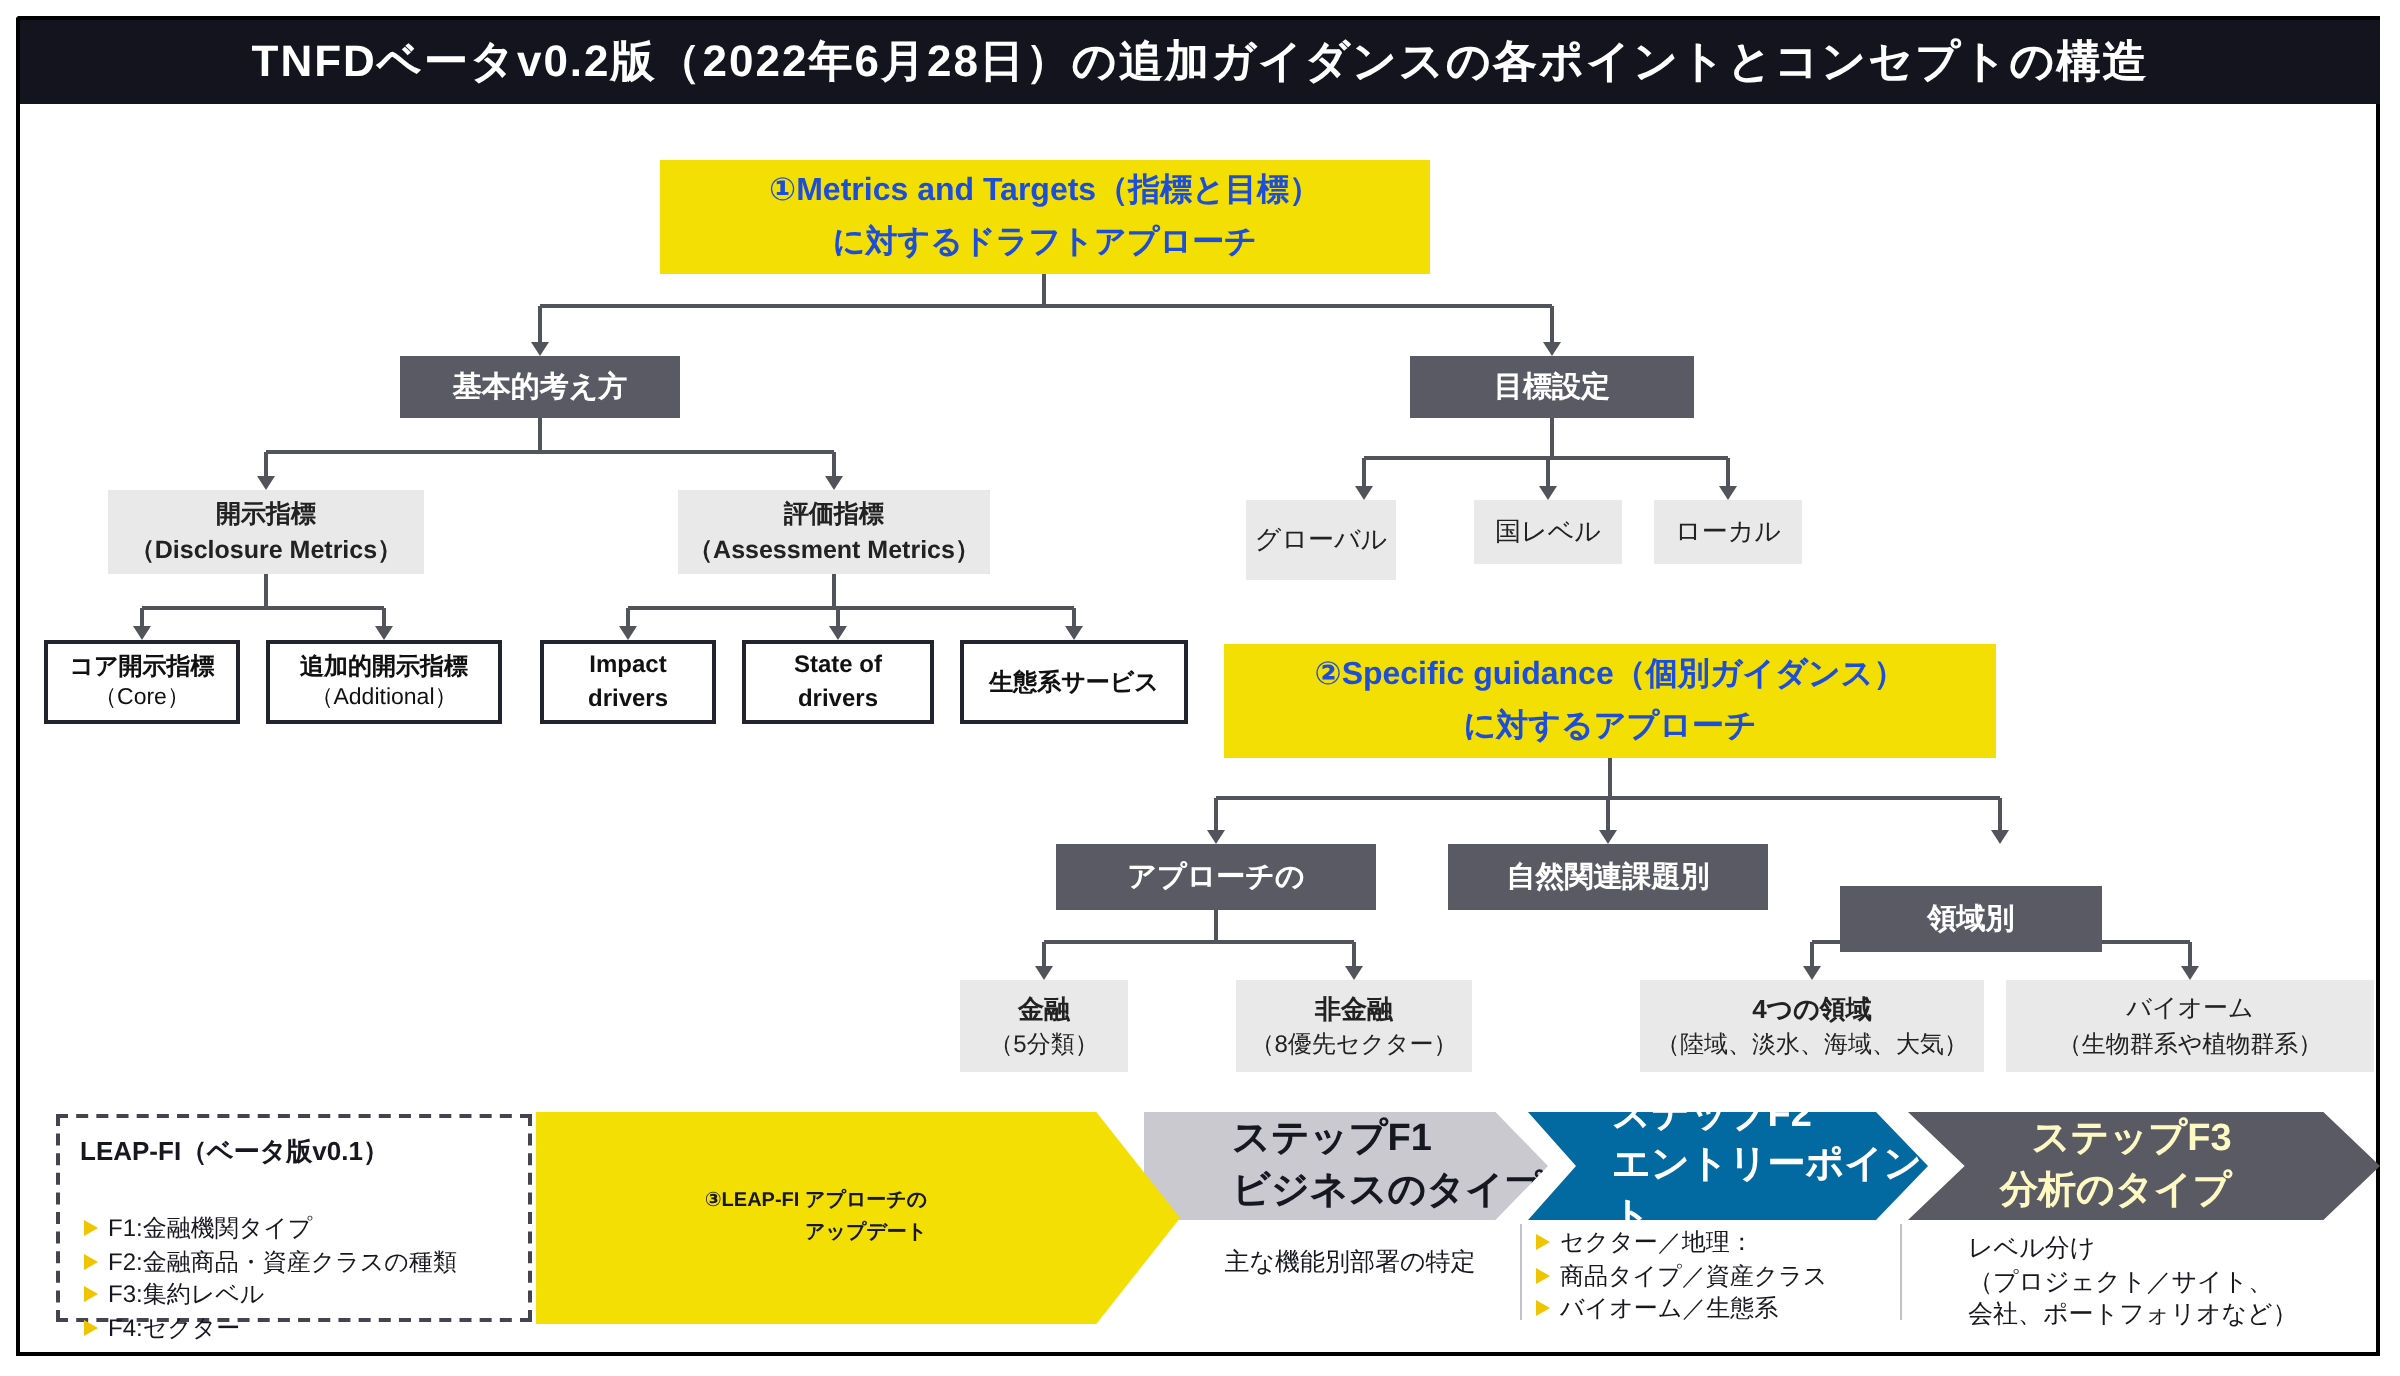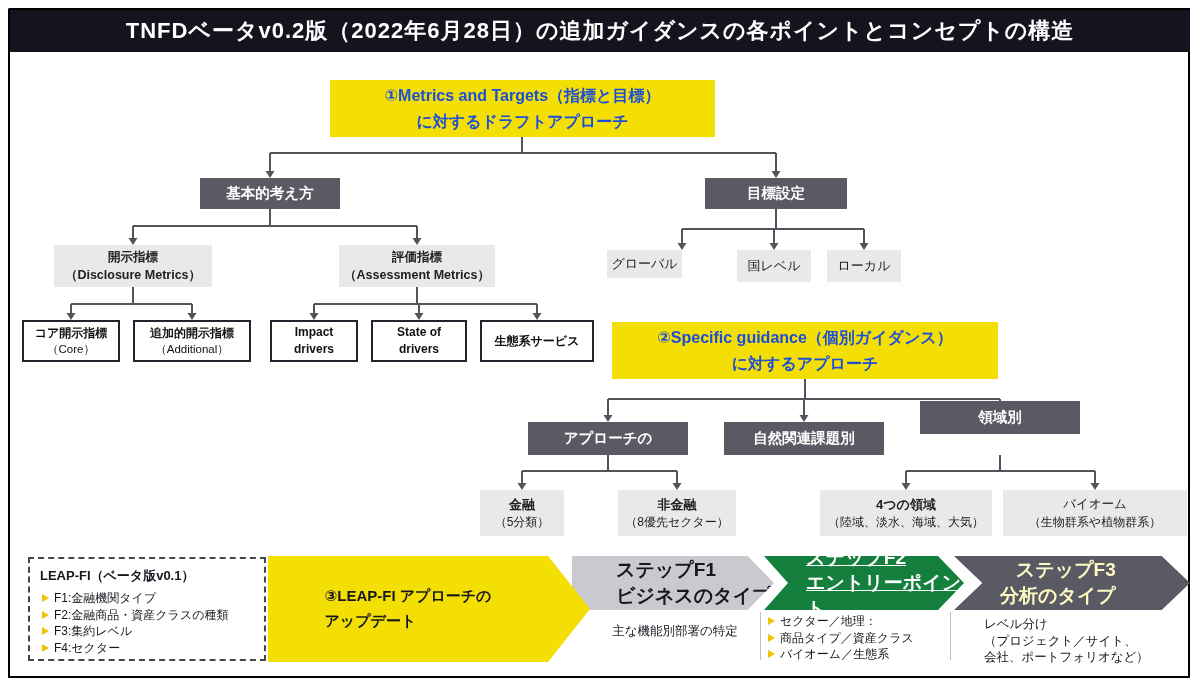--- a/index.html
+++ b/index.html
@@ -18,34 +18,34 @@
   .boldtxt{font-weight:bold;}
   .wbox{background:#fff;border:2px solid #23232E;color:#111;font-weight:bold;font-size:12px;line-height:1.4;}
   .col{flex-direction:column;}
   .l1{font-weight:bold;font-size:13px;line-height:1.4;}
   .l1.plain{font-weight:normal;font-size:12.5px;}
   .l2{font-weight:normal;font-size:12px;line-height:1.35;}
   .wbox .l1{font-size:12px;}
   .wbox .l2{font-size:11.5px;}
   .dashedbox{position:absolute;left:28px;top:557px;width:238px;height:104px;border:2px dashed #44444E;
              box-sizing:border-box;padding:8px 8px 0 10px;z-index:1;}
-  .dashed-title{font-weight:bold;font-size:13px;margin-bottom:5px;}
+  .dashed-title{font-weight:bold;font-size:13px;margin-bottom:21px;}
   .brow{display:flex;align-items:flex-start;font-size:12px;line-height:16.5px;}
   .tri{width:0;height:0;border-left:7px solid #EFC400;border-top:4px solid transparent;border-bottom:4px solid transparent;
        margin:4px 5px 0 2px;flex:none;}
   .bigarrow{position:absolute;left:268px;top:556px;width:322px;height:106px;background:#F3DF04;
             clip-path:polygon(0 0,87% 0,100% 50%,87% 100%,0 100%);
             display:flex;align-items:center;justify-content:center;padding-right:42px;box-sizing:border-box;
-            text-align:left;font-weight:bold;font-size:15px;line-height:1.65;white-space:pre-line;z-index:3;}
+            text-align:right;font-weight:bold;font-size:10px;line-height:1.65;white-space:pre-line;z-index:3;}
   .chev{position:absolute;top:556px;height:54px;display:flex;align-items:center;box-sizing:border-box;
         font-weight:bold;font-size:19px;line-height:1.35;white-space:pre-line;text-align:left;z-index:2;}
   .chev1{left:572px;width:202px;background:#C9C9CF;color:#17171F;
          clip-path:polygon(0 0,87% 0,100% 50%,87% 100%,0 100%);padding-left:44px;}
-  .chev2{left:764px;width:200px;background:#15803d;color:#fff;
-         clip-path:polygon(0 0,87% 0,100% 50%,87% 100%,0 100%,12% 50%);padding-left:42px;text-decoration:underline;}
+  .chev2{left:764px;width:200px;background:#0369a1;color:#fff;
+         clip-path:polygon(0 0,87% 0,100% 50%,87% 100%,0 100%,12% 50%);padding-left:42px;}
   .chev3{left:954px;width:236px;background:#5A5A64;color:#fef9c3;
          clip-path:polygon(0 0,88% 0,100% 50%,88% 100%,0 100%,12% 50%);padding-left:46px;text-align:right;}
   .sbody1{position:absolute;left:586px;top:623px;width:178px;font-size:12.5px;text-align:center;z-index:1;}
   .sbody2{position:absolute;left:766px;top:613px;width:182px;z-index:1;}
   .sbody3{position:absolute;left:984px;top:616px;width:204px;font-size:12.5px;line-height:16.5px;
           white-space:pre-line;text-align:left;z-index:1;}
   .vdiv{position:absolute;top:612px;width:1px;height:48px;background:#C2C2C7;z-index:1;}
 </style>
 </head>
 <body>
@@ -108,30 +108,30 @@
   <div class="node wbox col" style="left:133px;top:320px;width:118px;height:42px">
     <span class="l1">追加的開示指標</span>
     <span class="l2">（Additional）</span>
   </div>
   <div class="node wbox multi" style="left:270px;top:320px;width:88px;height:42px">Impact
 drivers</div>
   <div class="node wbox multi" style="left:371px;top:320px;width:96px;height:42px">State of
 drivers</div>
   <div class="node wbox" style="left:480px;top:320px;width:114px;height:42px">生態系サービス</div>
 
-  <div class="node lightbox" style="left:607px;top:250px;width:75px;height:28px;font-size:13px">グローバル</div>
+  <div class="node lightbox" style="left:623px;top:250px;width:75px;height:40px;font-size:13px">グローバル</div>
   <div class="node lightbox" style="left:737px;top:250px;width:74px;height:32px;font-size:13px">国レベル</div>
   <div class="node lightbox" style="left:827px;top:250px;width:74px;height:32px;font-size:13px">ローカル</div>
 
   <div class="node yellow multi" style="left:612px;top:322px;width:386px;height:57px">②Specific guidance（個別ガイダンス）
 に対するアプローチ</div>
 
   <div class="node dark" style="left:528px;top:422px;width:160px;height:33px">アプローチの</div>
   <div class="node dark" style="left:724px;top:422px;width:160px;height:33px">自然関連課題別</div>
-  <div class="node dark" style="left:920px;top:401px;width:160px;height:33px">領域別</div>
+  <div class="node dark" style="left:920px;top:443px;width:131px;height:33px">領域別</div>
 
   <div class="node lightbox col" style="left:480px;top:490px;width:84px;height:46px">
     <span class="l1">金融</span>
     <span class="l2">（5分類）</span>
   </div>
   <div class="node lightbox col" style="left:618px;top:490px;width:118px;height:46px">
     <span class="l1">非金融</span>
     <span class="l2">（8優先セクター）</span>
   </div>
   <div class="node lightbox col" style="left:820px;top:490px;width:172px;height:46px">

